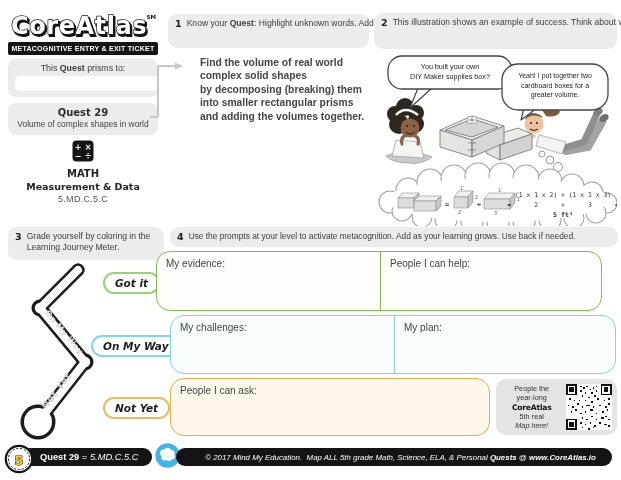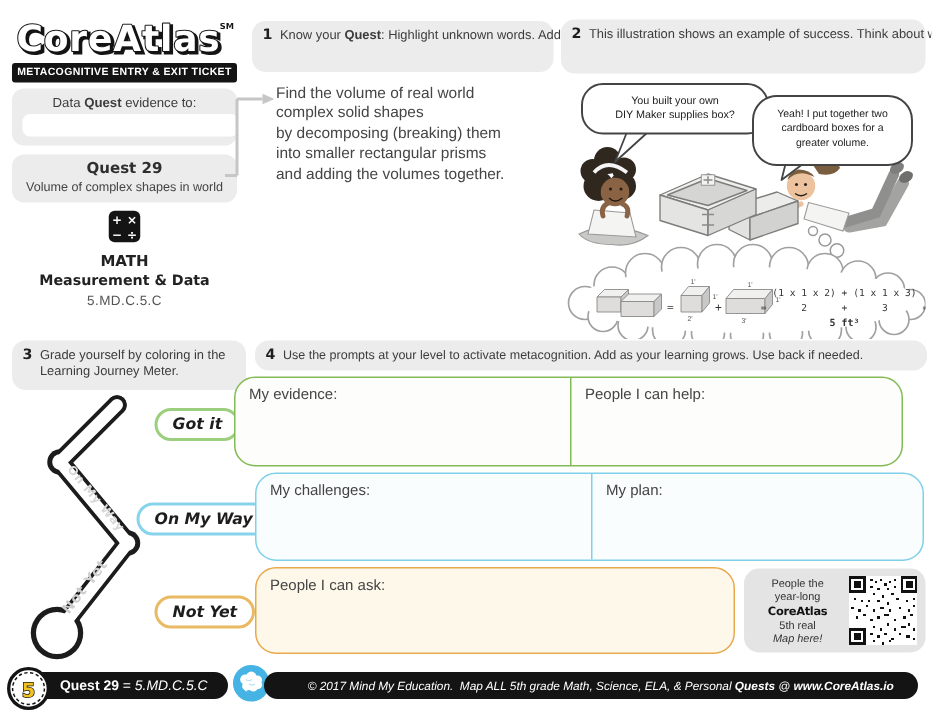--- a/index.html
+++ b/index.html
@@ -25,22 +25,22 @@
   .math-standard{font-size:9px;color:#555;margin-top:2px;letter-spacing:.3px;}
 
   
   .step{display:flex;gap:5px;padding:4px 7px;box-sizing:border-box;background:#ececec;border-radius:9px;
         font-size:8.6px;line-height:1.32;color:#3c3c3c;}
   .step .num{font:bold 9.5px "DejaVu Sans",sans-serif;color:#1e1e1e;}
   .step1{left:168px;top:14px;width:201px;height:34px;}
   .step2{left:374px;top:13px;width:243px;height:36px;}
   .step3{left:8px;top:227px;width:156px;height:33px;}
   .step4{left:170px;top:227px;width:448px;height:20px;font-size:8.35px;}
-  .quest-desc{left:184px;top:56px;width:190px;font-size:10.3px;line-height:13.4px;color:#454545;
-              white-space:pre-line;}
+  .quest-desc{left:200px;top:56px;width:190px;font-size:10.3px;line-height:13.4px;color:#454545;
+              white-space:pre-line;font-weight:bold;}
 
   
   .pill{background:#fff;border-radius:12px;padding:3px 10px;
         font:italic bold 10.5px "DejaVu Sans",sans-serif;color:#1d1d1d;white-space:nowrap;}
   .pill-green{left:103px;top:272px;border:2px solid #9ccf7d;}
   .pill-blue{left:91px;top:335px;border:2px solid #86d3ec;}
   .pill-orange{left:103px;top:397px;border:2px solid #eab964;}
 
   
   .promptbox{box-sizing:border-box;border-radius:14px;display:flex;}
@@ -79,21 +79,21 @@
   <svg class="abs" style="left:8px;top:9px" width="150" height="32" viewBox="0 0 150 32">
     <text x="4.5" y="26.5" font-family="DejaVu Sans" font-size="24" font-weight="900" letter-spacing="-1.5" fill="#141414" stroke="#141414" stroke-width="2" textLength="134">CoreAtlas</text>
     <text x="3" y="25" font-family="DejaVu Sans" font-size="24" font-weight="900" letter-spacing="-1.5" fill="#ffffff" stroke="#141414" stroke-width="1.4" paint-order="stroke" stroke-linejoin="round" textLength="134">CoreAtlas</text>
     <text x="148" y="10" text-anchor="end" font-family="DejaVu Sans" font-size="5.5" font-weight="bold" fill="#141414">SM</text>
   </svg>
   <div class="abs banner">
     <span>METACOGNITIVE ENTRY &amp; EXIT TICKET</span>
   </div>
 
   <div class="abs graybox belongs">
-    <div class="belongs-label"><span class="seg">Data </span><b class="seg">Quest</b><span class="seg"> evidence to:</span></div>
+    <div class="belongs-label"><span class="seg">This </span><b class="seg">Quest</b><span class="seg"> prisms to:</span></div>
     <input class="owner-input" type="text" value="" style="">
   </div>
 
   <div class="abs graybox questbox">
     <div class="quest-title">Quest 29</div>
     <div class="quest-sub">Volume of complex shapes in world</div>
   </div>
 
   <div class="abs mathblock">
     <svg width="22" height="22" viewBox="0 0 22 22">

